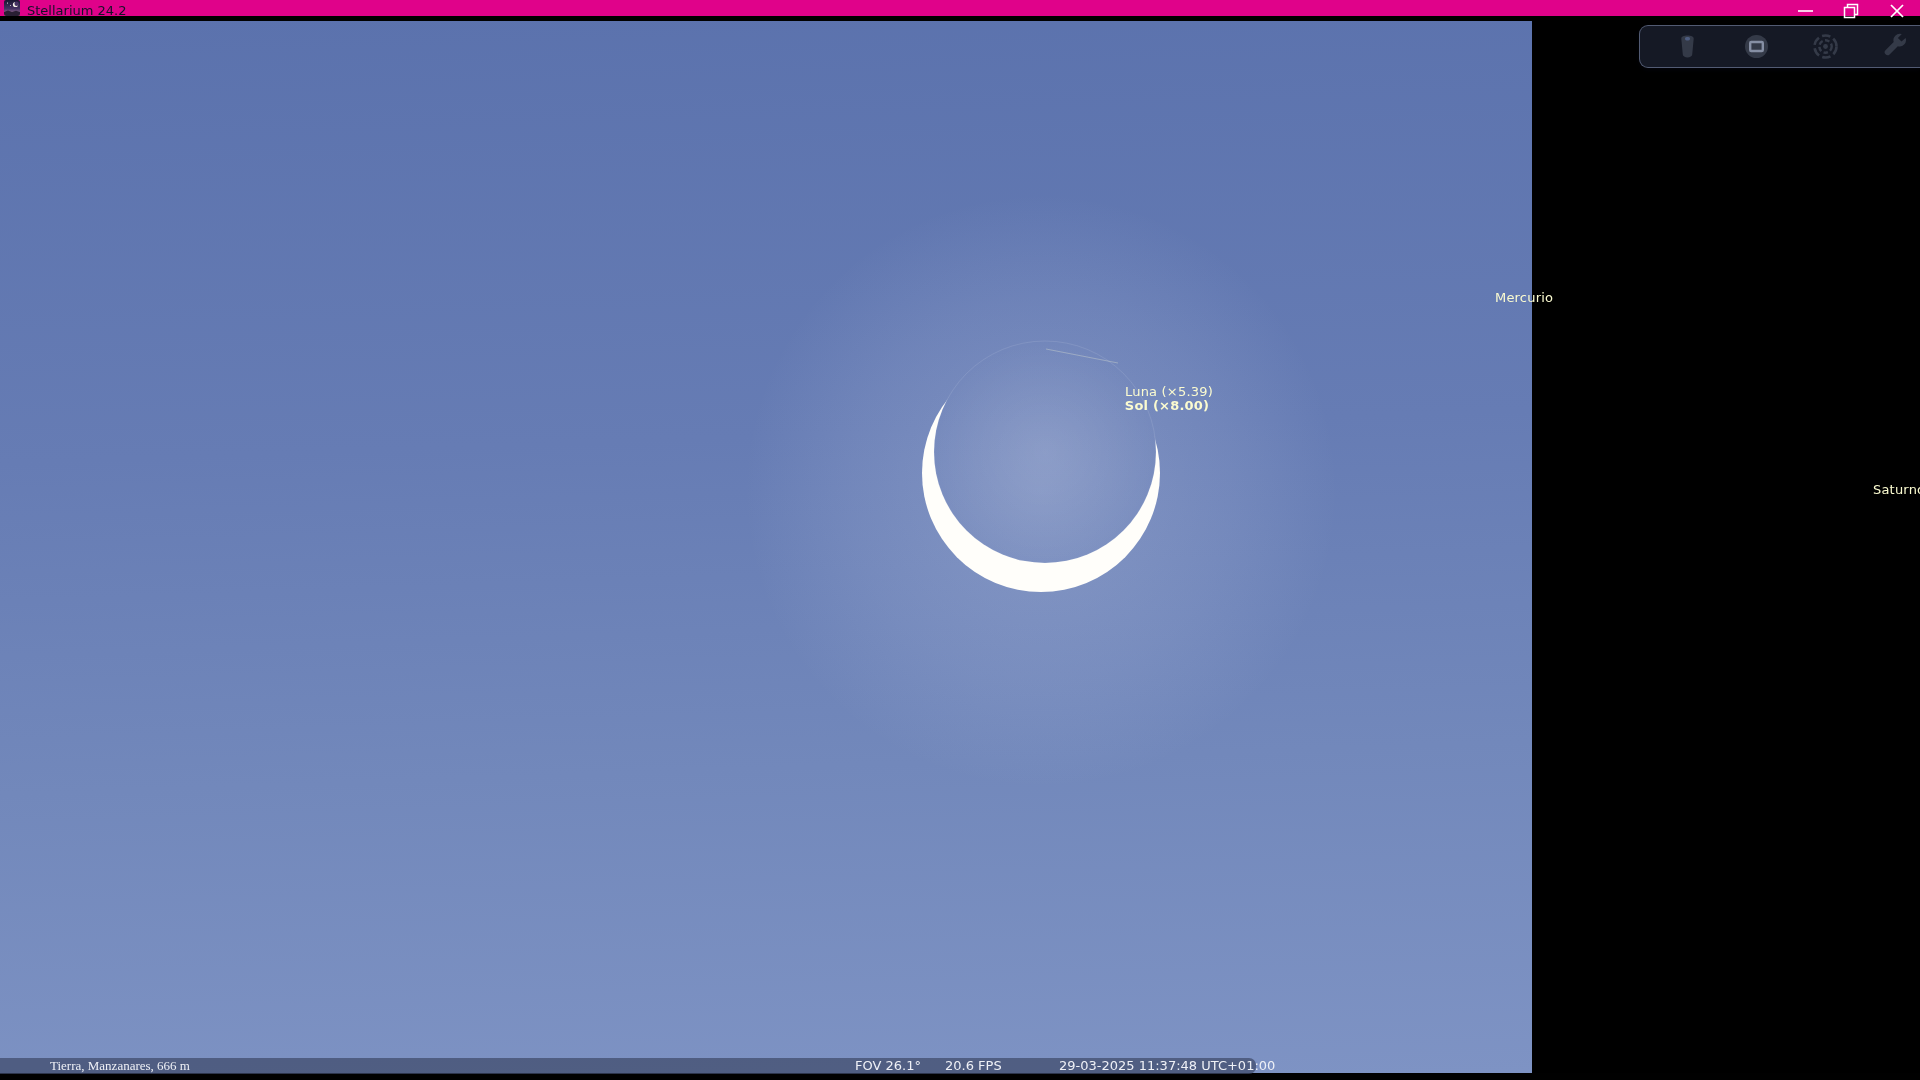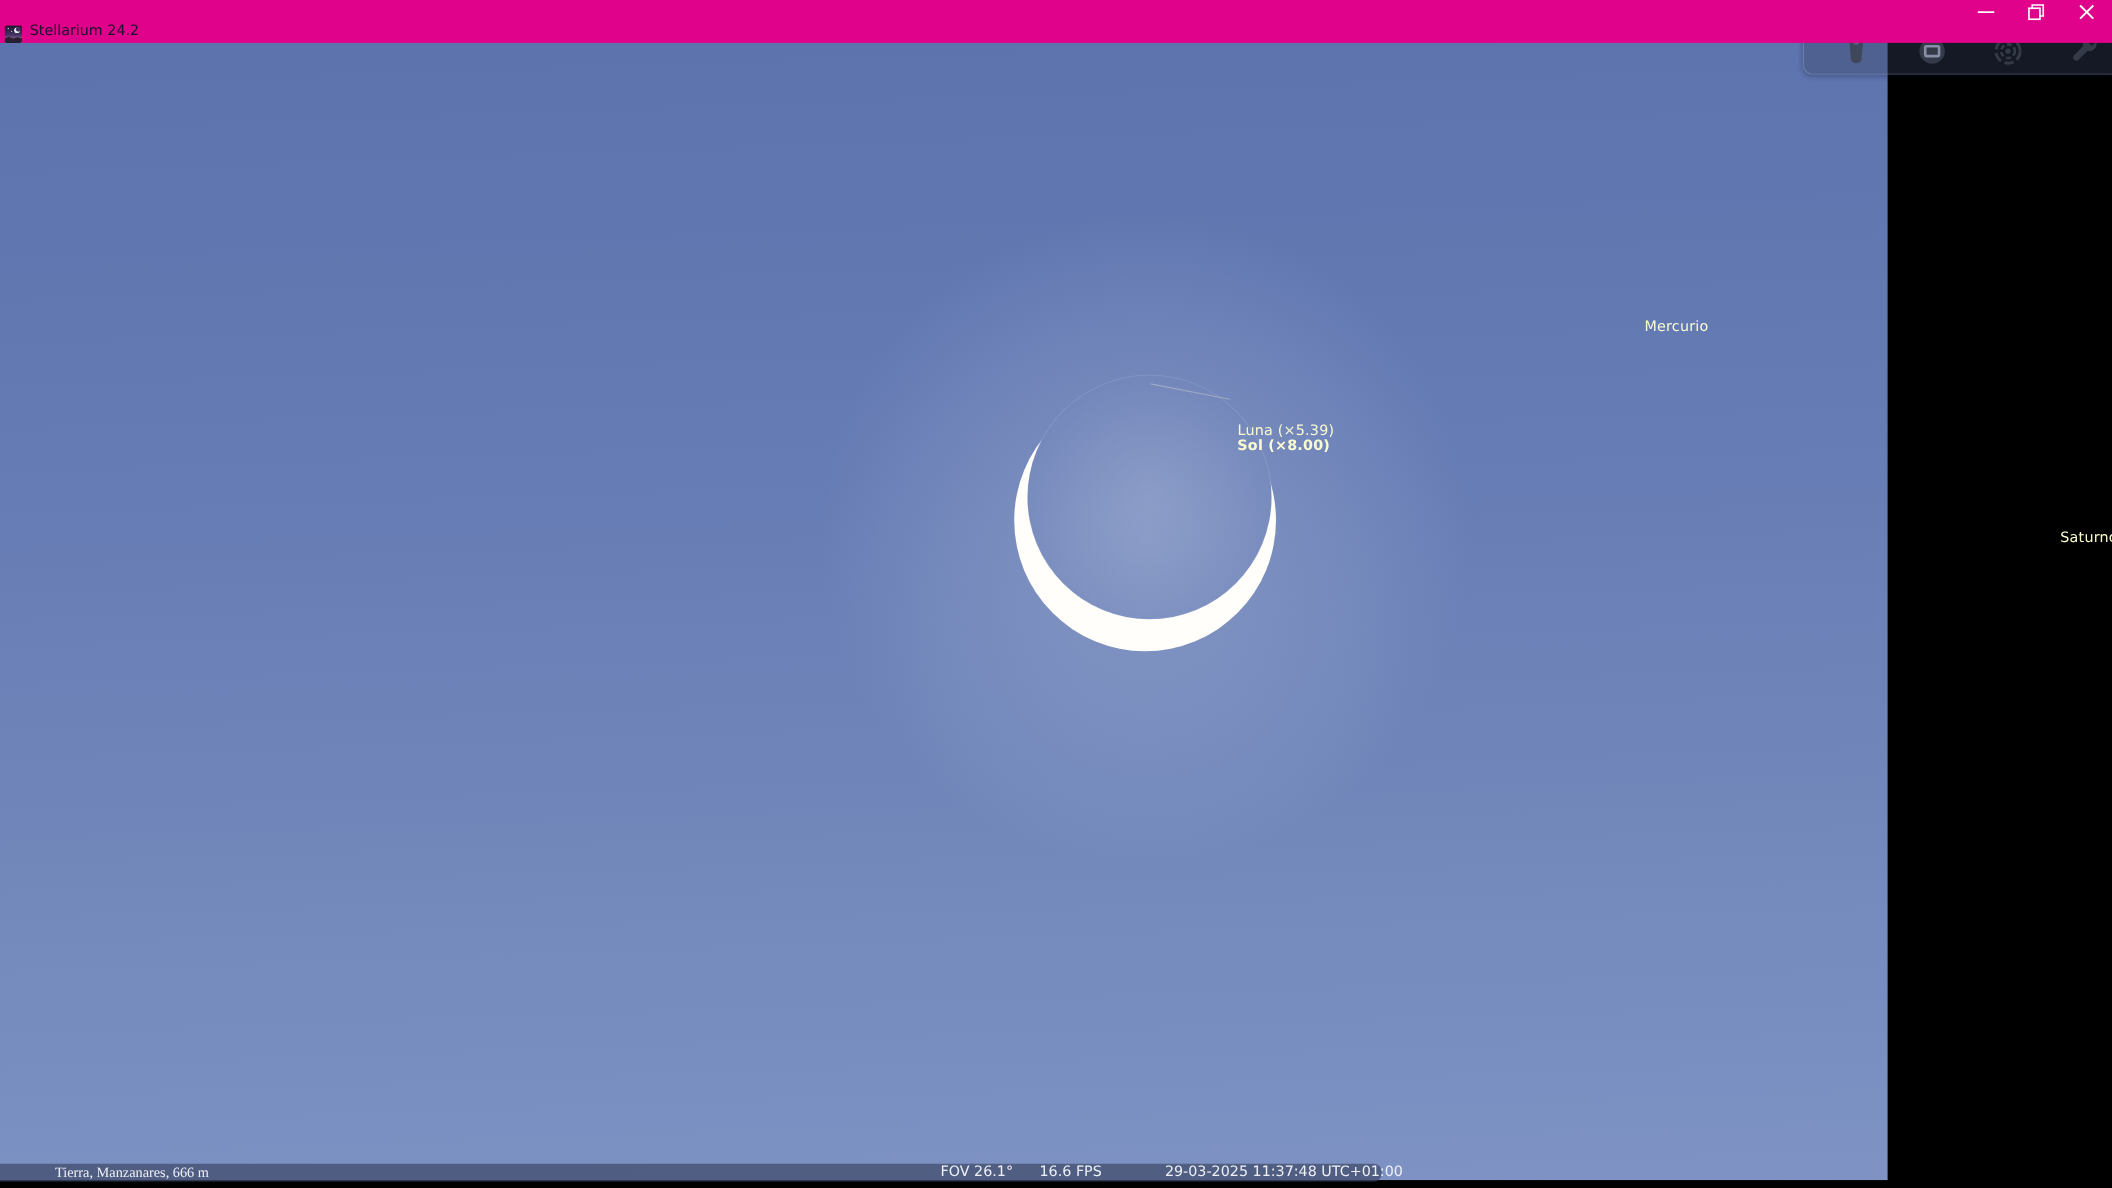--- a/index.html
+++ b/index.html
@@ -6,38 +6,38 @@
   html, body { width: 1920px; height: 1080px; overflow: hidden; }
   body {
     font-family: "DejaVu Sans", "Liberation Sans", sans-serif;
     position: relative;
     background: #000;
   }
   .window { position: absolute; inset: 0; }
 
   
   .titlebar {
-    position: absolute; left: 0; top: 0; width: 1920px; height: 39px;
+    position: absolute; left: 0; top: 0; width: 1920px; height: 16px;
     background: #e0028a;
-    display: flex; align-items: flex-end;
+    display: flex; align-items: flex-start;
   }
   .app-icon { width: 16px; height: 16px; margin-left: 4px; border-radius: 2px; overflow: hidden; flex: 0 0 auto; }
   .titlebar-title {
     margin-left: 7px; font-size: 13px; line-height: 21px; color: #151229;
     white-space: nowrap;
   }
   .win-controls { position: absolute; right: 0; top: 0; height: 21px; display: flex; }
   .win-btn {
     width: 46px; height: 21px; display: flex; align-items: center; justify-content: center;
     cursor: default;
   }
 
   
   .sky {
-    position: absolute; left: 0; top: 21px; width: 1716px; height: 1052px;
+    position: absolute; left: 0; top: 21px; width: 1532px; height: 1052px;
     background: linear-gradient(178deg, #5b72ad 0%, #667cb4 40%, #7288bb 70%, #7e93c4 100%);
   }
   .sky-glow {
     position: absolute; left: 741px; top: 170px; width: 600px; height: 600px;
     background: radial-gradient(circle, rgba(225,230,245,0.22) 0%, rgba(210,218,240,0.10) 45%, rgba(200,210,235,0) 70%);
     border-radius: 50%;
     pointer-events: none;
   }
   .eclipse-svg { position: absolute; left: 0; top: 0; }
 
@@ -143,21 +143,21 @@
     <div class="tool-btn">
       <svg width="29" height="29" viewBox="0 0 29 29">
         <path fill="#3c4250" d="M25.6 6.1a6.3 6.3 0 0 1-1.5 6.5 6.3 6.3 0 0 1-6.3 1.6l-8.2 8.2a2.9 2.9 0 0 1-4.1-4.1l8.2-8.2a6.3 6.3 0 0 1 1.6-6.3A6.3 6.3 0 0 1 21.8 2l-3.9 3.9 3.6 3.6 4.1-3.4z"></path>
       </svg>
     </div>
   </div>
 
   <div class="statusbar">
     <div class="status-item status-location">Tierra, Manzanares, 666 m</div>
     <div class="status-item status-fov">FOV 26.1°</div>
-    <div class="status-item status-fps">16.6 FPS</div>
+    <div class="status-item status-fps">20.6 FPS</div>
     <div class="status-item status-datetime">29-03-2025 11:37:48 UTC+01:00</div>
   </div>
 
   <div class="titlebar">
     <div class="app-icon">
       <svg width="16" height="16" viewBox="0 0 16 16">
         <defs>
           <linearGradient id="logoSky" x1="0" y1="0" x2="0" y2="1">
             <stop offset="0" stop-color="#191630"></stop>
             <stop offset="0.55" stop-color="#453263"></stop>

